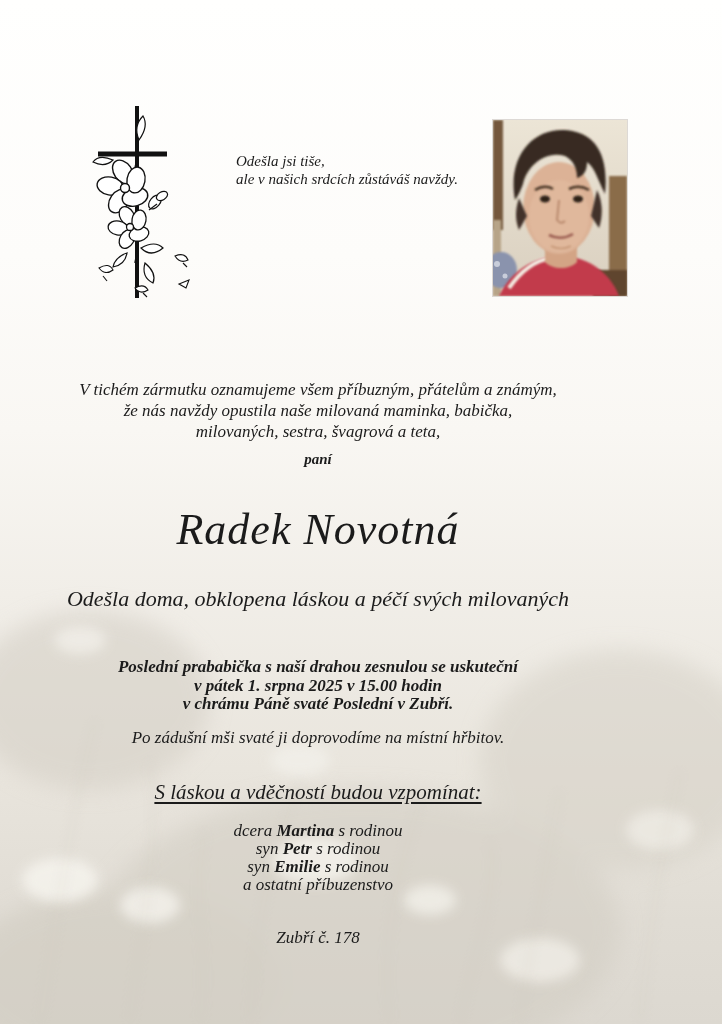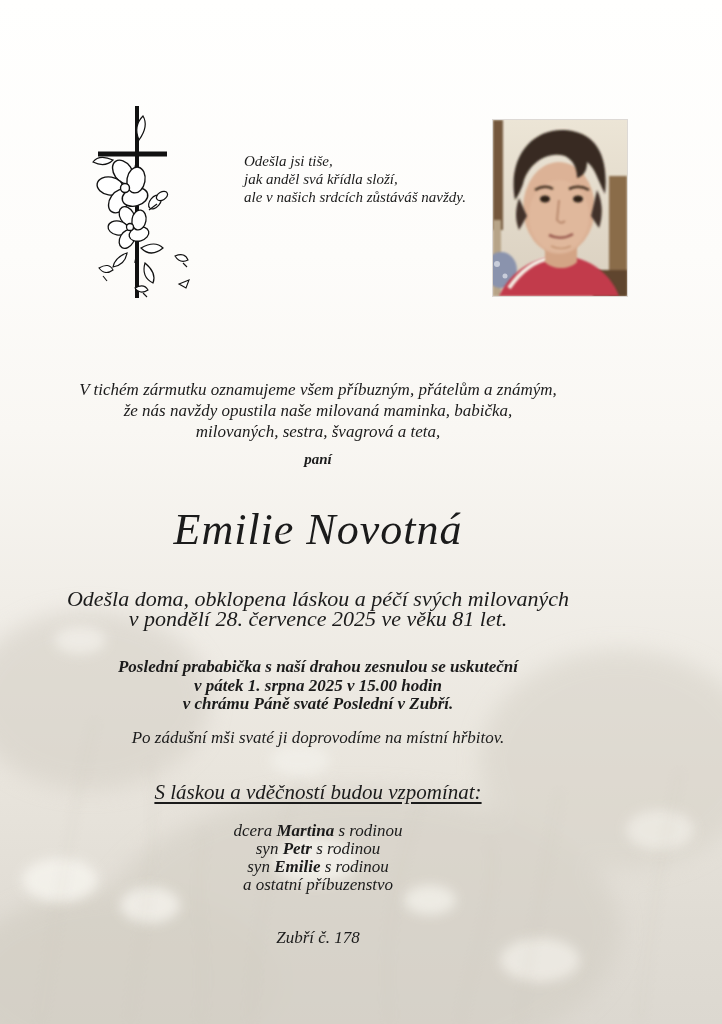--- a/index.html
+++ b/index.html
@@ -20,21 +20,21 @@
   .watermark{
     position:absolute;left:0;top:0;width:722px;height:1024px;
     pointer-events:none;
   }
   .art-cross{position:absolute;left:83px;top:98px;width:135px;height:218px;}
   .photo{
     position:absolute;left:493px;top:120px;width:134px;height:176px;
     box-shadow:0 0 0 1px rgba(160,150,140,.35);
   }
   .poem{
-    position:absolute;left:244px;top:152px;
+    position:absolute;left:236px;top:152px;
     font-style:italic;font-size:15px;line-height:18px;
     white-space:nowrap;
   }
   .center-block{
     position:absolute;left:0;width:636px;text-align:center;
     font-style:italic;
   }
   .announcement{top:379px;font-size:17px;line-height:21px;}
   .title-prefix{top:451px;font-size:15px;font-weight:bold;}
   .deceased-name{
@@ -141,21 +141,20 @@
         <path d="M100 165 l 4 4"></path>
         <path d="M52 190 q 9 -5 13 2 q -8 5 -13 -2 z"></path>
         <path d="M60 195 l 4 4"></path>
         <path d="M96 186 l 10 -4 l -3 8 z"></path>
       </g>
     </g>
   </svg>
 
   <div class="poem">
     <span class="line">Odešla jsi tiše,</span>
-    <span class="line">jak anděl svá křídla složí,</span>
     <span class="line">ale v našich srdcích zůstáváš navždy.</span>
   </div>
 
   <svg class="photo" viewBox="0 0 134 176" xmlns="http://www.w3.org/2000/svg" aria-hidden="true">
     <defs>
       <linearGradient id="wall" x1="0" y1="0" x2="0" y2="1">
         <stop offset="0" stop-color="#ece5d6"></stop>
         <stop offset="1" stop-color="#d9cfbf"></stop>
       </linearGradient>
       <filter id="pblur" x="-30%" y="-30%" width="160%" height="160%">
@@ -200,25 +199,24 @@
   </svg>
 
   <div class="center-block announcement">
     <span class="line">V tichém zármutku oznamujeme všem příbuzným, přátelům a známým,</span>
     <span class="line">že nás navždy opustila naše milovaná maminka, babička,</span>
     <span class="line">milovaných, sestra, švagrová a teta,</span>
   </div>
 
   <div class="center-block title-prefix">paní</div>
 
-  <div class="center-block deceased-name">Emilie Novotná</div>
+  <div class="center-block deceased-name">Radek Novotná</div>
 
   <div class="center-block passing">
     <span class="line">Odešla doma, obklopena láskou a péčí svých milovaných</span>
-    <span class="line">v pondělí 28. července 2025 ve věku 81 let.</span>
   </div>
 
   <div class="center-block funeral">
     <span class="line">Poslední prababička s naší drahou zesnulou se uskuteční</span>
     <span class="line">v pátek 1. srpna 2025 v 15.00 hodin</span>
     <span class="line">v chrámu Páně svaté Poslední v Zubří.</span>
   </div>
 
   <div class="center-block procession">Po zádušní mši svaté ji doprovodíme na místní hřbitov.</div>
 

